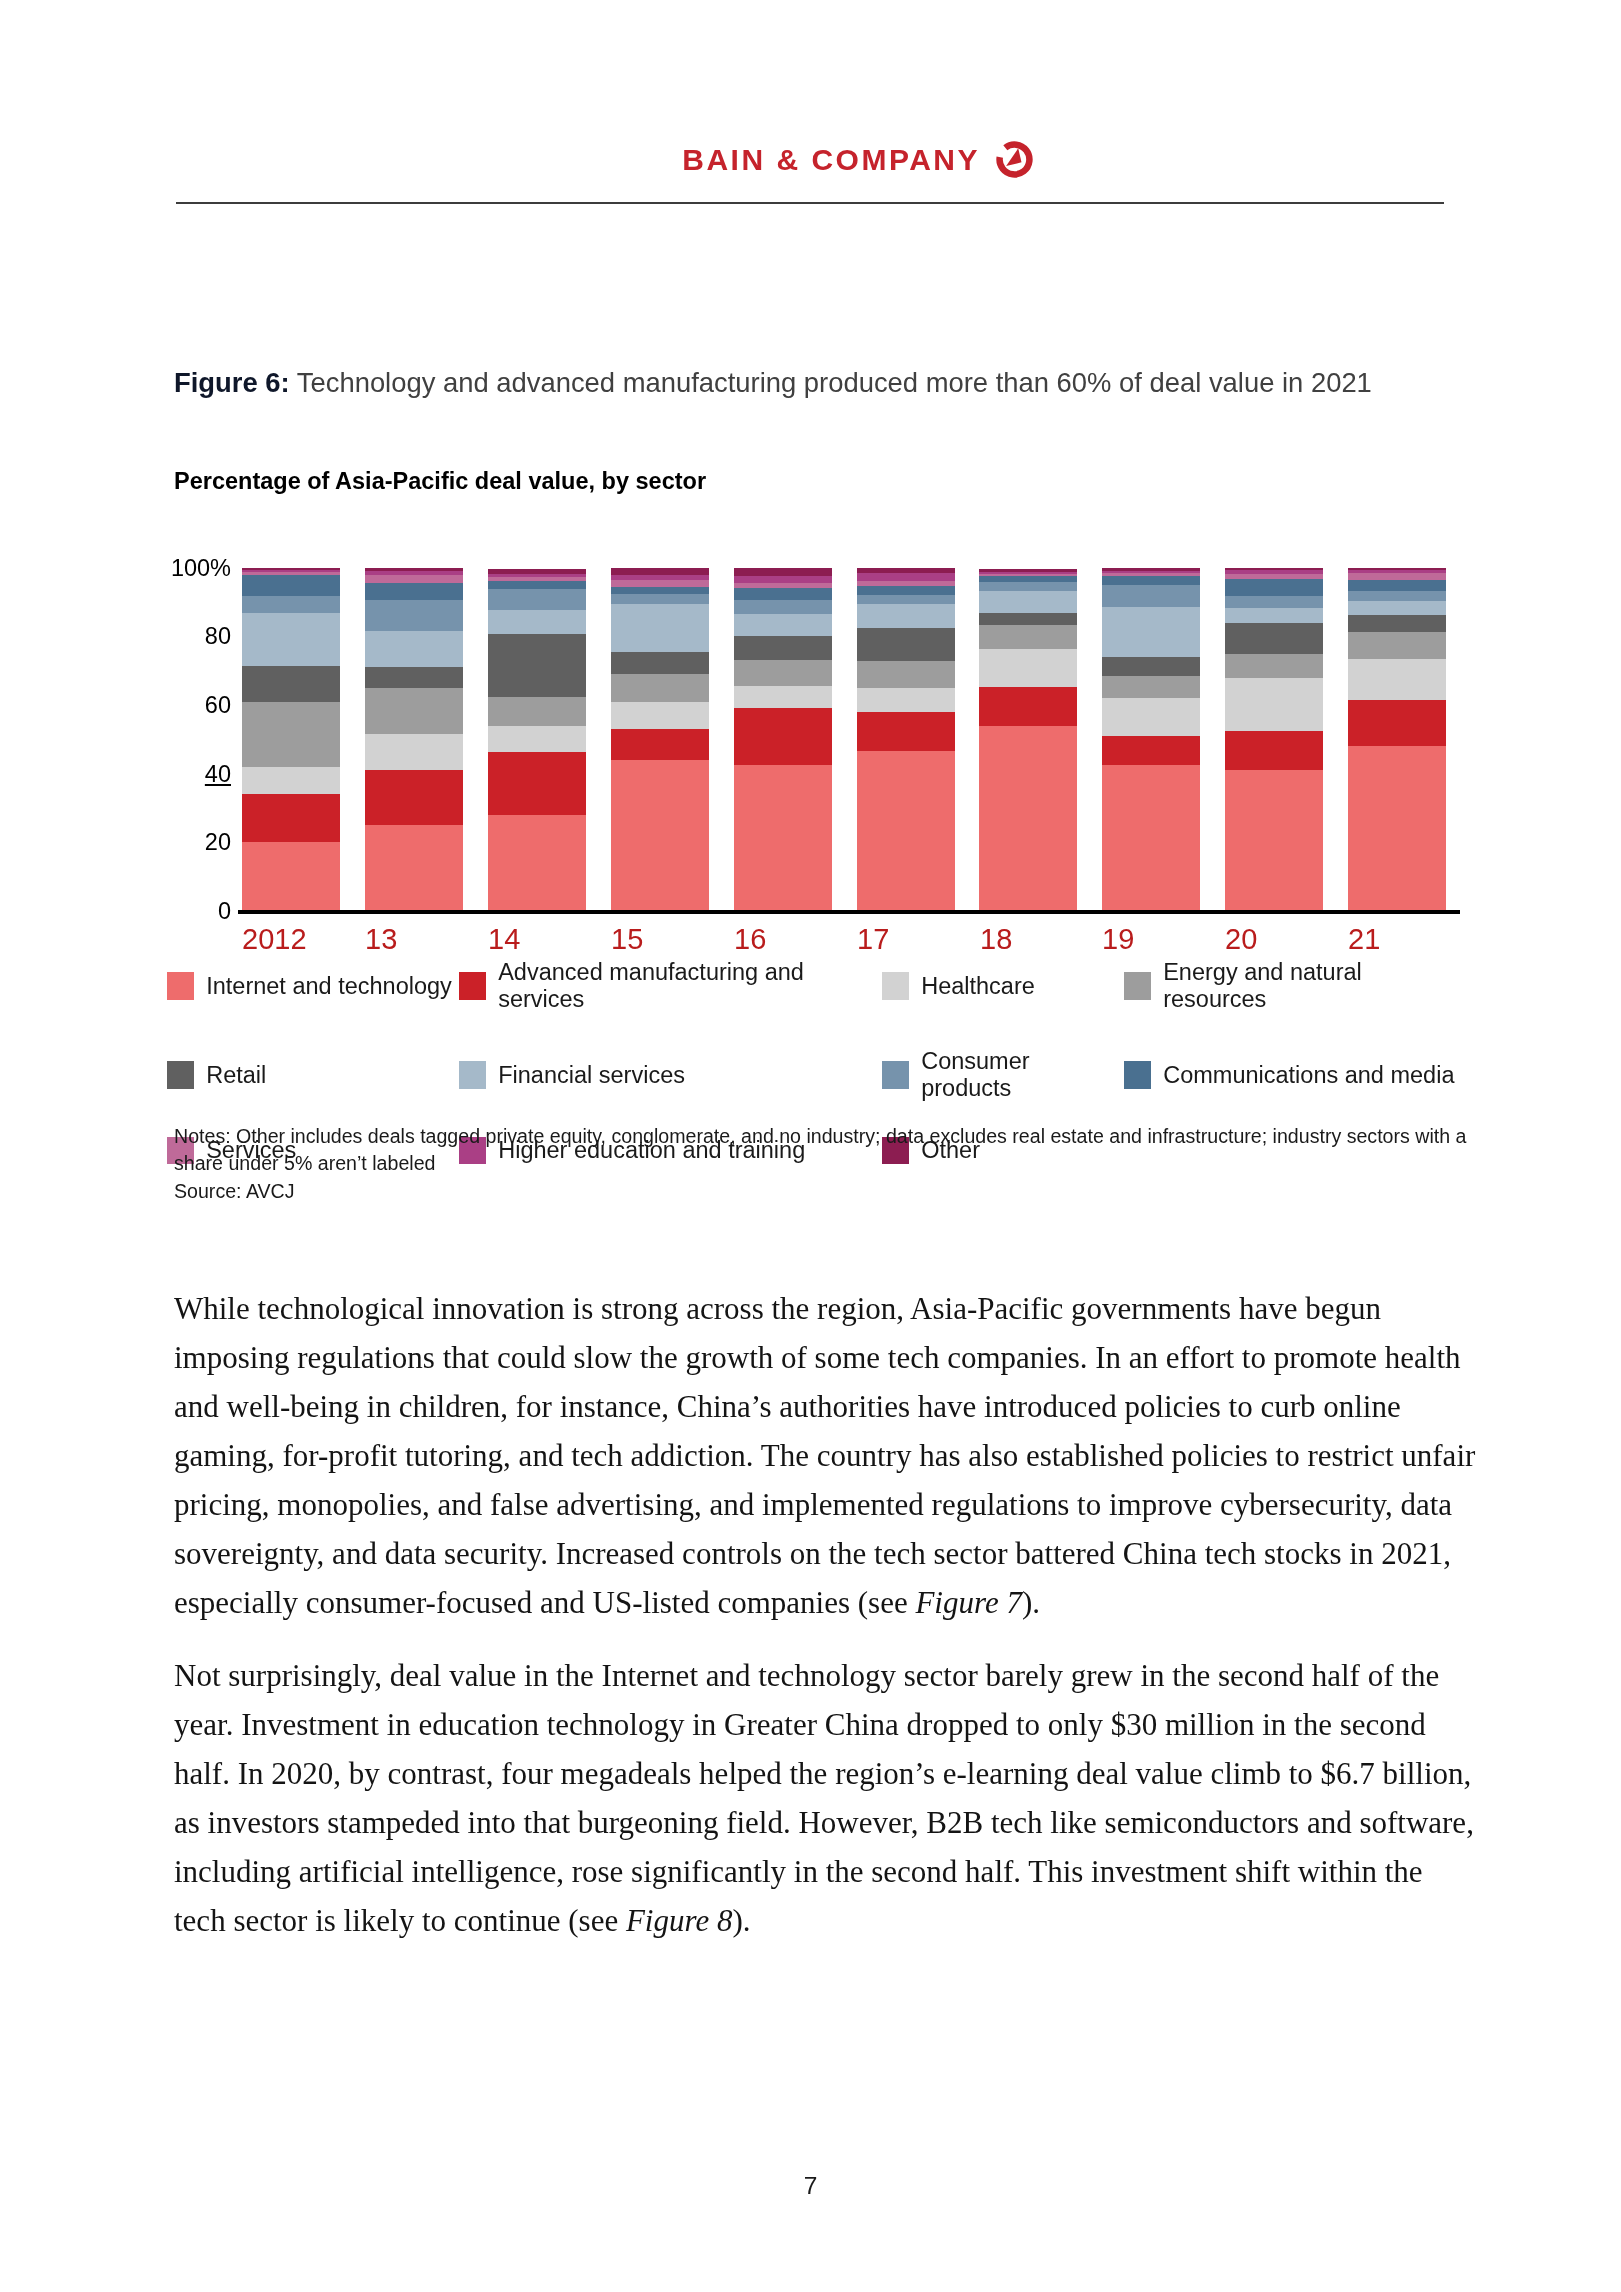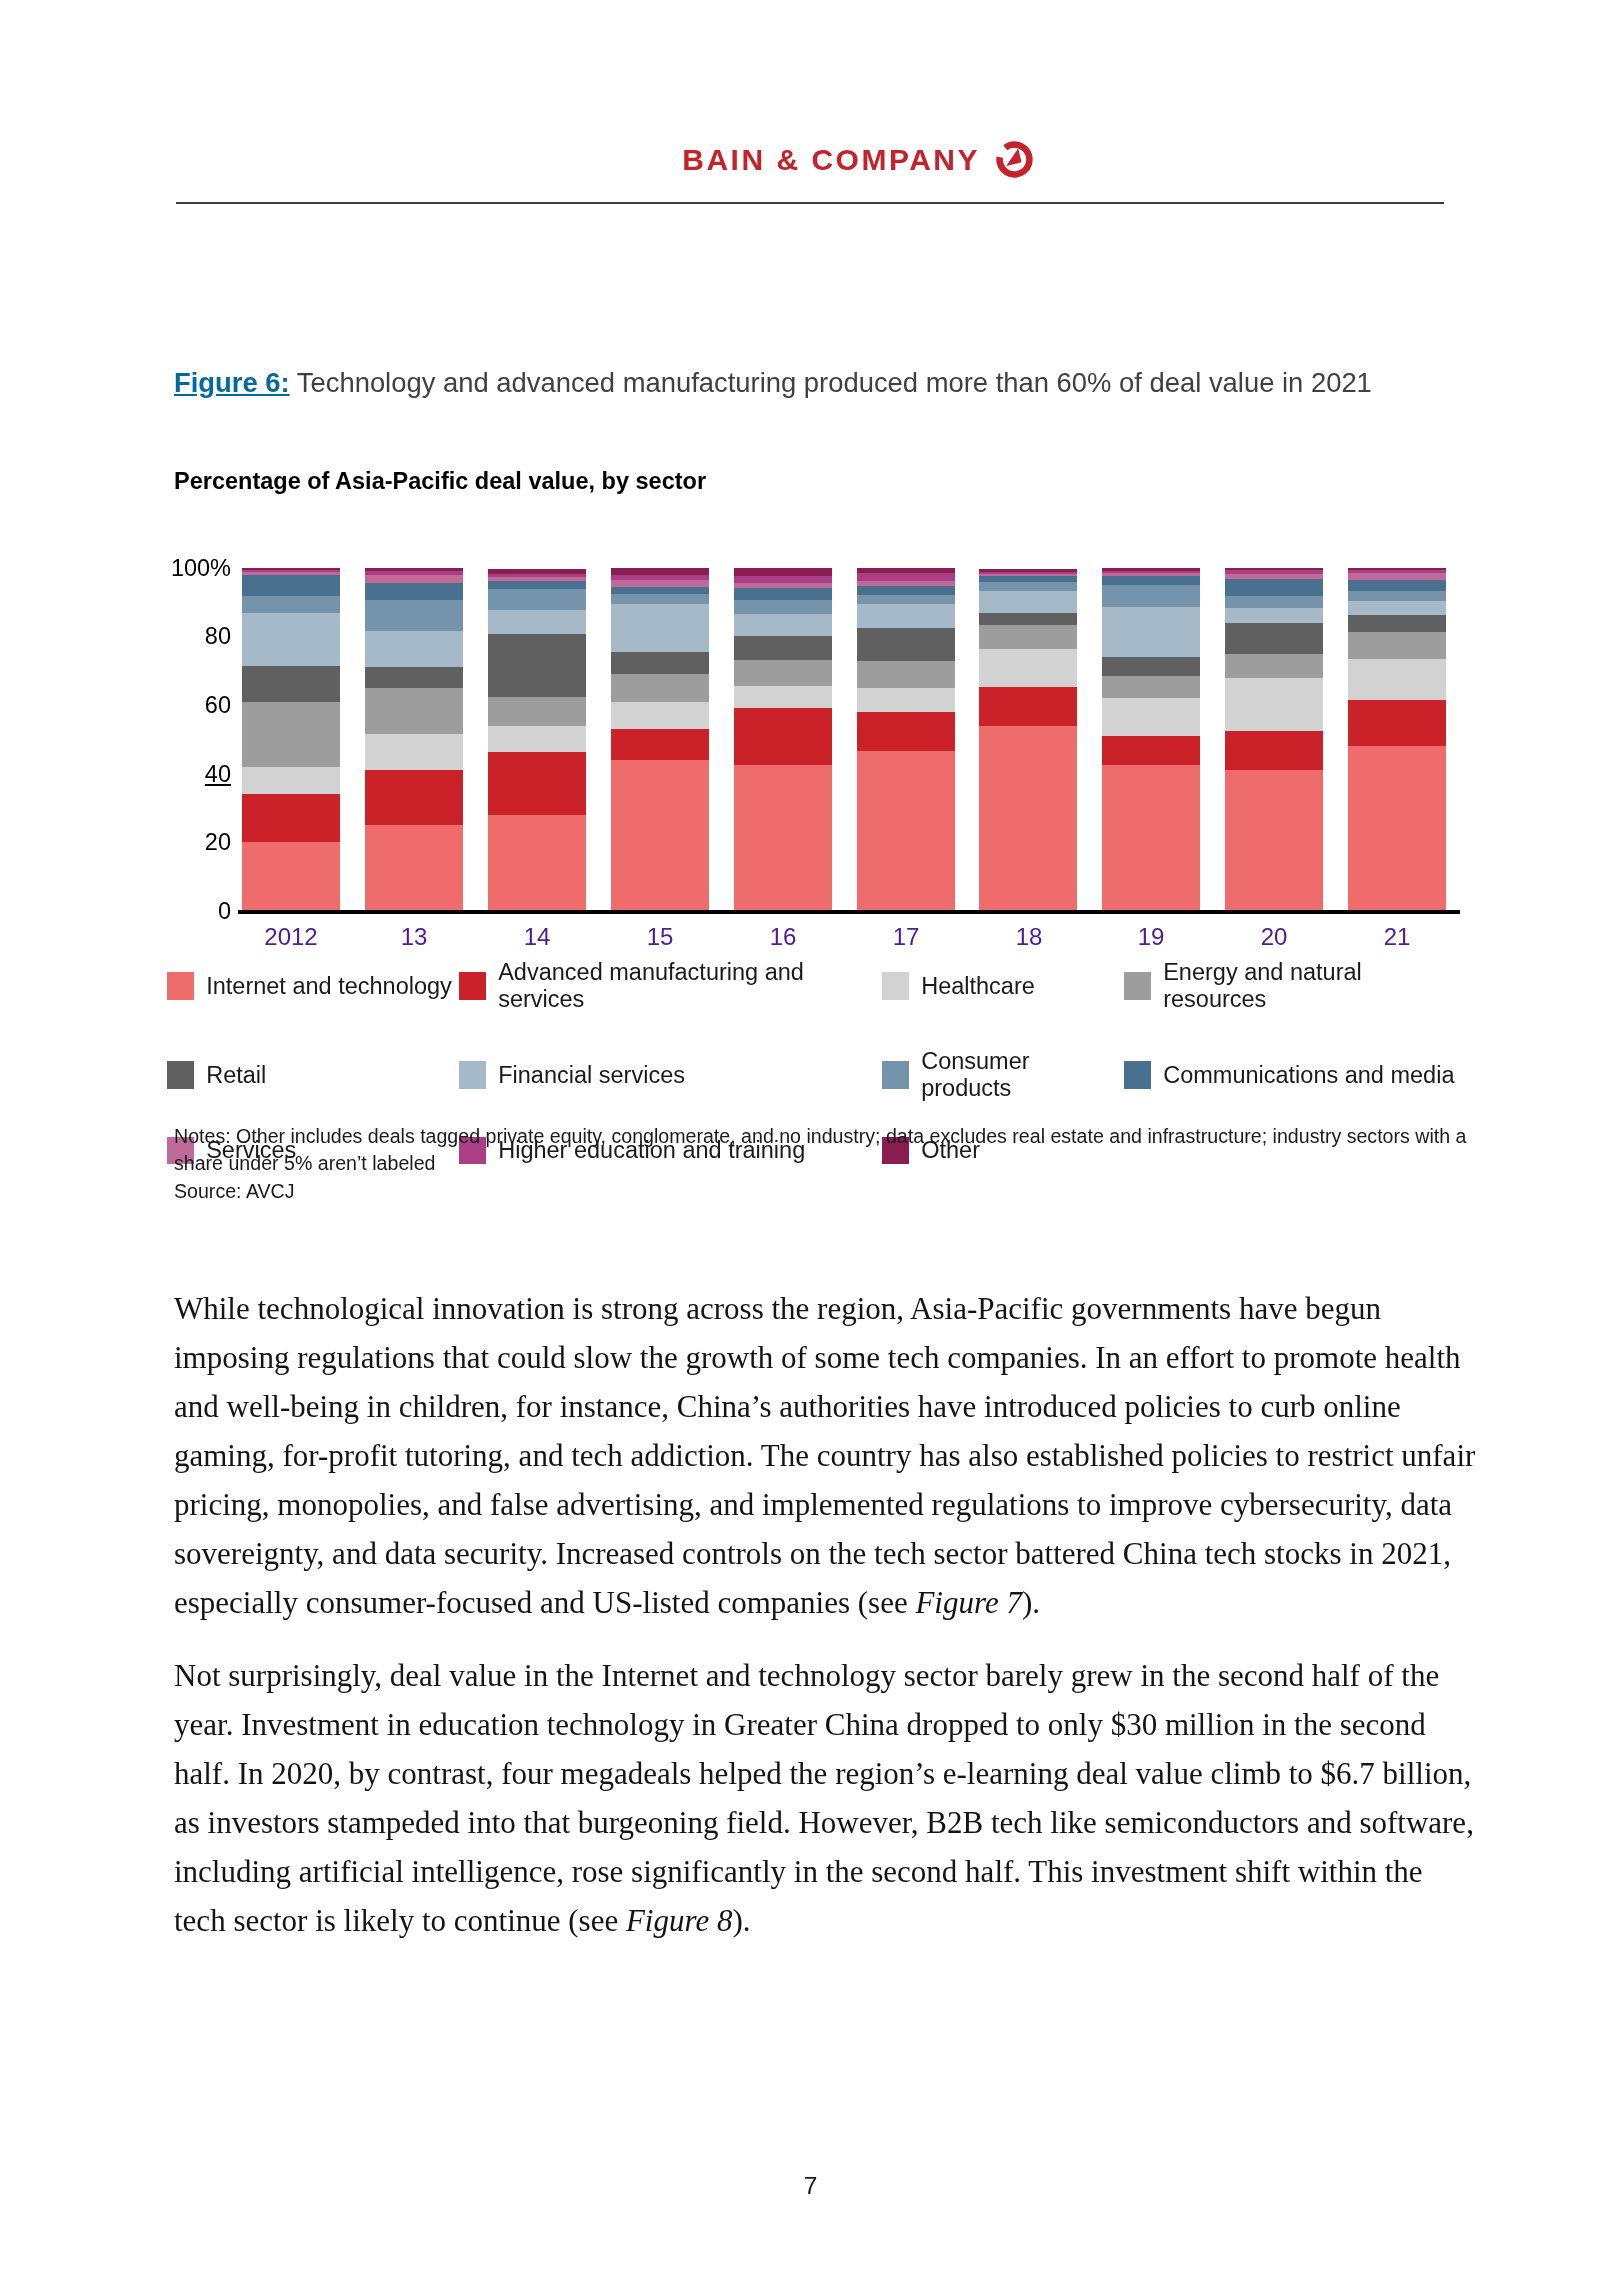--- a/index.html
+++ b/index.html
@@ -10,30 +10,30 @@
   .logo-row{position:absolute;top:139px;left:0;width:100%;display:flex;justify-content:center;
             align-items:center;gap:13.7px;padding-left:48px;}
   .logotype{font-size:30px;font-weight:800;letter-spacing:2.5px;color:#c5232c;}
   .logo-icon svg{display:block;}
   .rule{position:absolute;top:202px;left:176px;width:1268px;height:2px;background:#3c3c3c;}
   .report-title{position:absolute;top:225px;left:0;width:100%;text-align:center;
                 font-size:26.5px;color:#2b2b2b;}
 
   
   .figure-heading{position:absolute;top:367px;left:174px;width:1313px;font-size:27.4px;color:#404040;}
-  .fig-label{color:#0369a1;font-weight:bold;text-decoration:underline;}
+  .fig-label{color:#0f172a;font-weight:bold;}
 
   
   .chart-title{position:absolute;top:468px;left:174px;font-size:23.5px;font-weight:bold;color:#000;}
   .chart-plot{position:absolute;top:568px;left:242px;width:1218px;height:343px;}
   .baseline{position:absolute;top:910px;left:238px;width:1222px;height:3.9px;background:#000;}
   .y-label{position:absolute;width:94px;left:137px;text-align:right;font-size:23.5px;color:#000;}
   .bar{position:absolute;bottom:0;width:98px;display:flex;flex-direction:column-reverse;}
   .seg{width:100%;}
-  .x-label{position:absolute;top:923px;width:98px;text-align:center;font-size:24px;color:#4c1d95;}
+  .x-label{position:absolute;top:923px;width:98px;font-size:29px;color:#b91c1c;}
 
   
   .legend{position:absolute;top:959px;left:167px;width:1302px;display:grid;
           grid-template-columns:292px 423px 242px auto;row-gap:35px;}
   .legend-item{display:flex;align-items:center;font-size:23.5px;color:#1a1a1a;}
   .swatch{width:27.4px;height:27.4px;margin-right:11.8px;flex:0 0 auto;}
 
   
   .notes-block{position:absolute;top:1123px;left:174px;width:1304px;font-size:19.6px;
                line-height:27.4px;color:#1a1a1a;}

